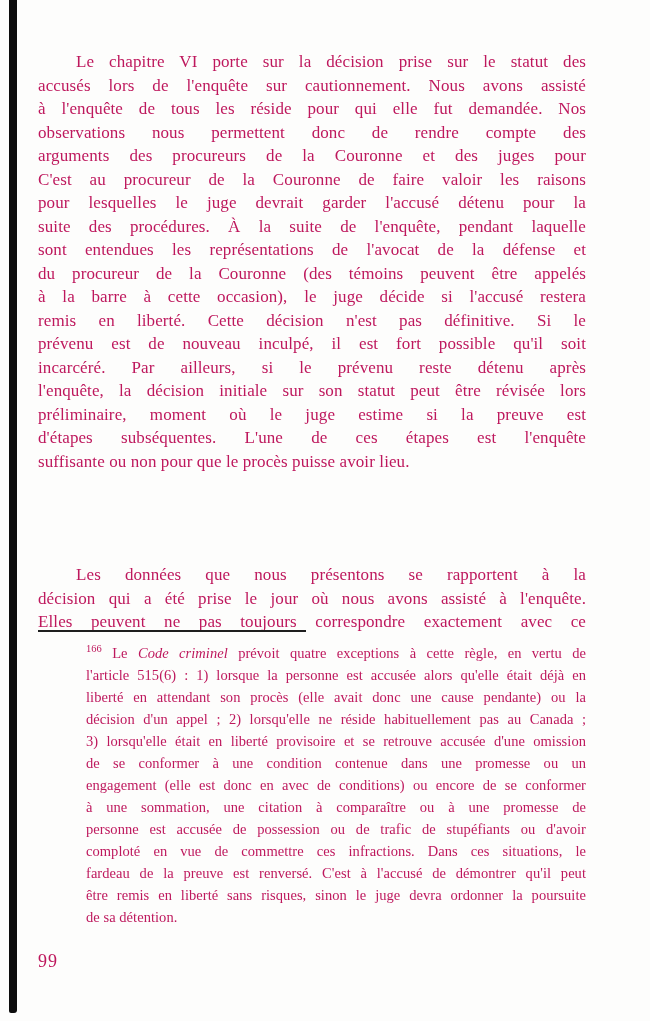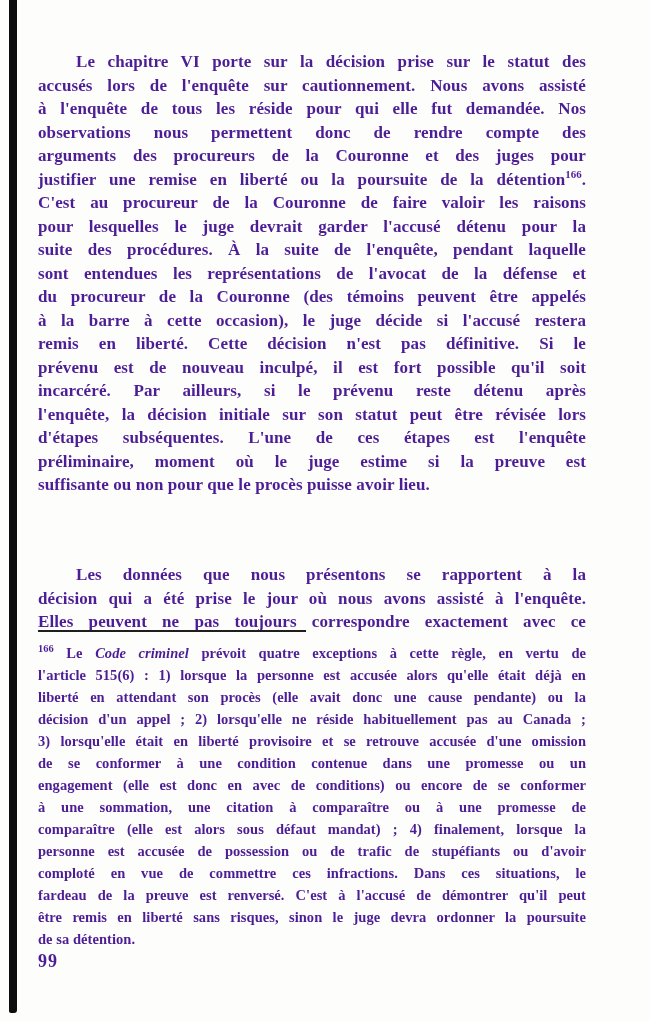--- a/index.html
+++ b/index.html
@@ -53,84 +53,83 @@
     width:268px;height:2px;
     background:#1e1e1e;
   }
   #footnote{top:642px;}
   #footnote .line{
     font-size:14.5px;
     line-height:22px;
     text-align:justify;
     text-align-last:justify;
     letter-spacing:0.05px;
+    margin-left:48px;
   }
   #footnote .line sup{
     font-size:72%;
     line-height:0;
     vertical-align:super;
   }
   #footnote .line:last-child{text-align-last:left;}
   #footnote .line i{font-style:italic;}
   .pagenum{
     position:absolute;
     left:38px;top:951px;
     width:548px;
     text-align:left;
     font-size:18px;
     letter-spacing:1px;
   }
 </style>
 </head>
 <body>
 
-<div class="page" style="background: rgb(253, 253, 252); color: #4c1d95; font-weight: bold;">
+<div class="page" style="background: rgb(253, 253, 252); color: #be185d;">
 
   <div class="gutter-bar" style="background: rgb(13, 13, 13);"></div>
 
   <div id="para1" class="textcol para">
       <div class="line">Le chapitre VI porte sur la décision prise sur le statut des</div>
       <div class="line">accusés lors de l'enquête sur cautionnement. Nous avons assisté</div>
       <div class="line">à l'enquête de tous les réside pour qui elle fut demandée. Nos</div>
       <div class="line">observations nous permettent donc de rendre compte des</div>
       <div class="line">arguments des procureurs de la Couronne et des juges pour</div>
-      <div class="line">justifier une remise en liberté ou la poursuite de la détention<sup>166</sup>.</div>
       <div class="line">C'est au procureur de la Couronne de faire valoir les raisons</div>
       <div class="line">pour lesquelles le juge devrait garder l'accusé détenu pour la</div>
       <div class="line">suite des procédures. À la suite de l'enquête, pendant laquelle</div>
       <div class="line">sont entendues les représentations de l'avocat de la défense et</div>
       <div class="line">du procureur de la Couronne (des témoins peuvent être appelés</div>
       <div class="line">à la barre à cette occasion), le juge décide si l'accusé restera</div>
       <div class="line">remis en liberté. Cette décision n'est pas définitive. Si le</div>
       <div class="line">prévenu est de nouveau inculpé, il est fort possible qu'il soit</div>
       <div class="line">incarcéré. Par ailleurs, si le prévenu reste détenu après</div>
       <div class="line">l'enquête, la décision initiale sur son statut peut être révisée lors</div>
+      <div class="line">préliminaire, moment où le juge estime si la preuve est</div>
       <div class="line">d'étapes subséquentes. L'une de ces étapes est l'enquête</div>
-      <div class="line">préliminaire, moment où le juge estime si la preuve est</div>
       <div class="line">suffisante ou non pour que le procès puisse avoir lieu.</div>
     </div>
 
   <div id="para2" class="textcol para">
       <div class="line">Les données que nous présentons se rapportent à la</div>
       <div class="line">décision qui a été prise le jour où nous avons assisté à l'enquête.</div>
       <div class="line">Elles peuvent ne pas toujours correspondre exactement avec ce</div>
     </div>
 
   <div class="fnsep"></div>
 
   <div id="footnote" class="textcol">
       <div class="line"><sup>166</sup> Le <i>Code criminel</i> prévoit quatre exceptions à cette règle, en vertu de</div>
       <div class="line">l'article 515(6) : 1) lorsque la personne est accusée alors qu'elle était déjà en</div>
       <div class="line">liberté en attendant son procès (elle avait donc une cause pendante) ou la</div>
       <div class="line">décision d'un appel ; 2) lorsqu'elle ne réside habituellement pas au Canada ;</div>
       <div class="line">3) lorsqu'elle était en liberté provisoire et se retrouve accusée d'une omission</div>
       <div class="line">de se conformer à une condition contenue dans une promesse ou un</div>
       <div class="line">engagement (elle est donc en avec de conditions) ou encore de se conformer</div>
       <div class="line">à une sommation, une citation à comparaître ou à une promesse de</div>
-      <div class="line">comparaître (elle est alors sous défaut mandat) ; 4) finalement, lorsque la</div>
       <div class="line">personne est accusée de possession ou de trafic de stupéfiants ou d'avoir</div>
       <div class="line">comploté en vue de commettre ces infractions. Dans ces situations, le</div>
       <div class="line">fardeau de la preuve est renversé. C'est à l'accusé de démontrer qu'il peut</div>
       <div class="line">être remis en liberté sans risques, sinon le juge devra ordonner la poursuite</div>
       <div class="line">de sa détention.</div>
     </div>
 
   <div class="pagenum">99</div>
 
 </div>

